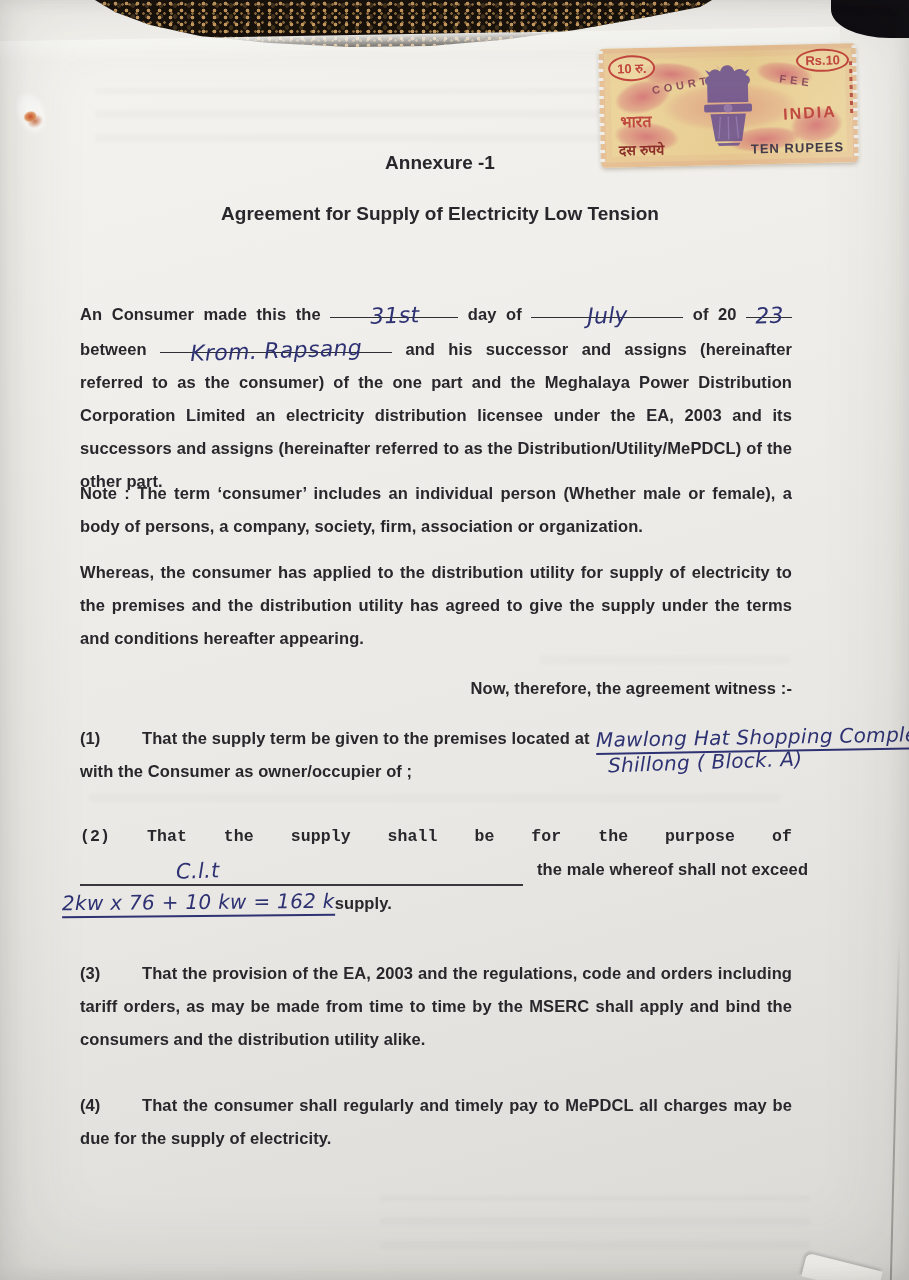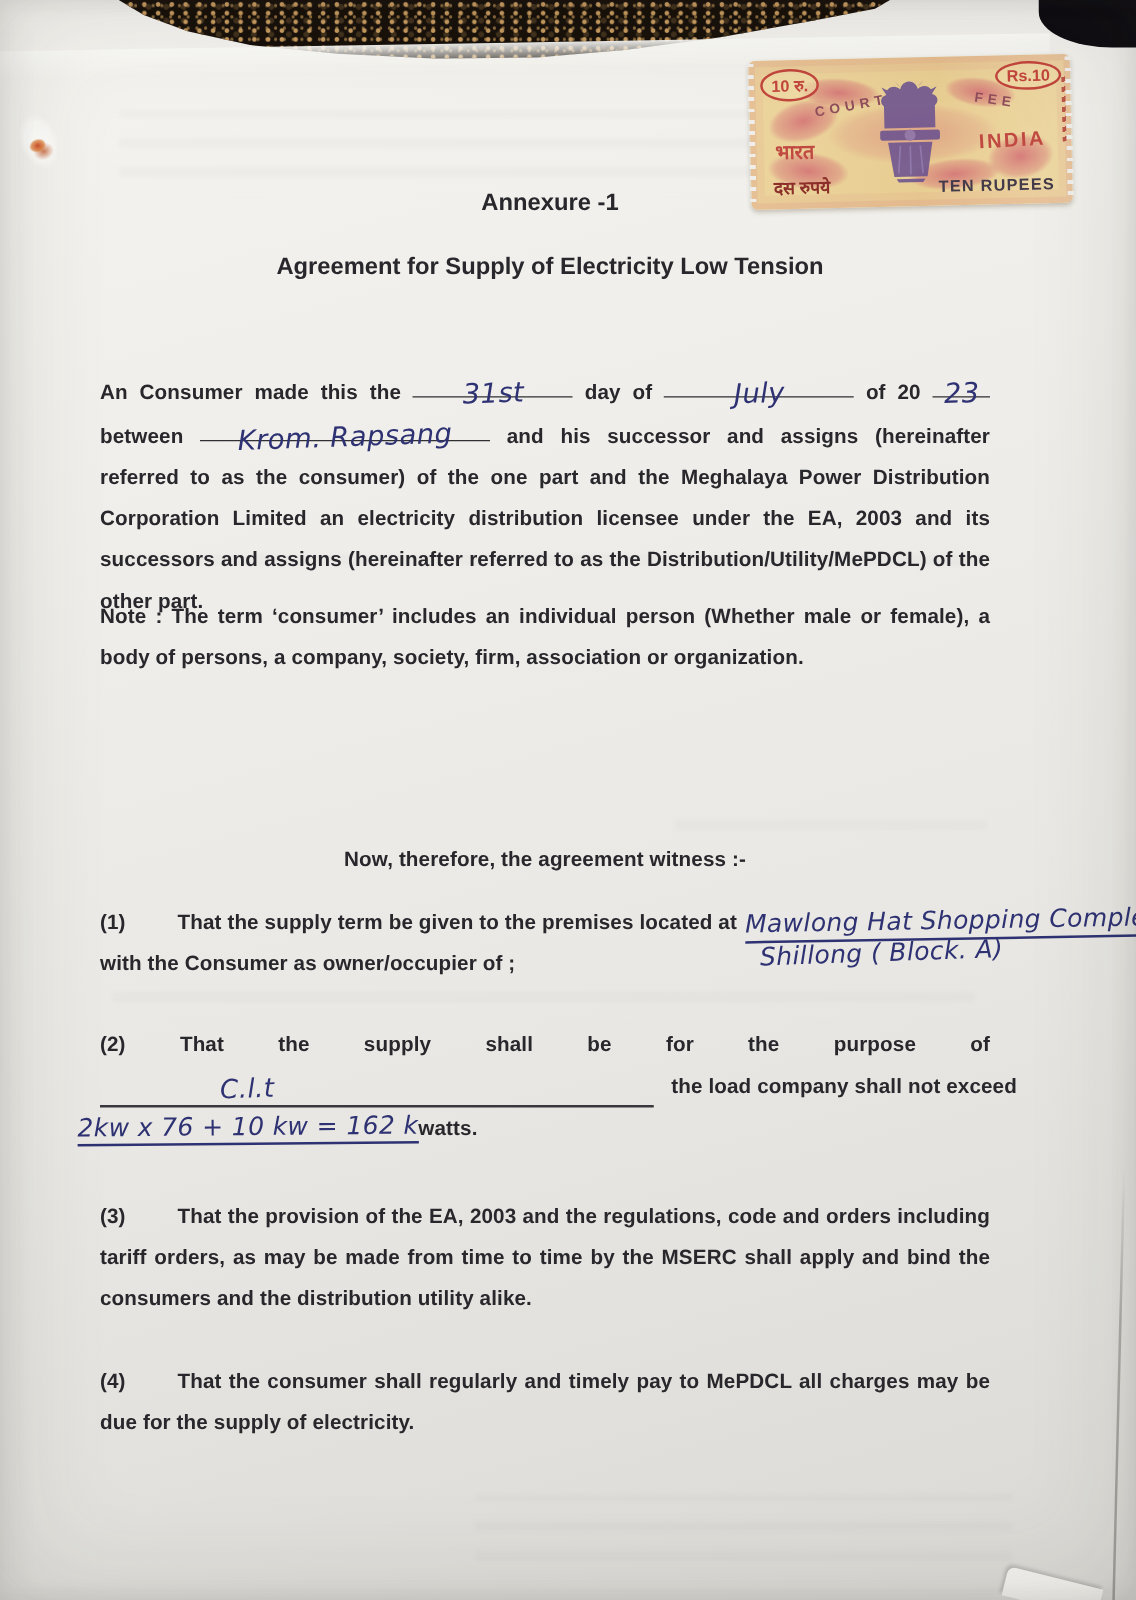--- a/index.html
+++ b/index.html
@@ -100,40 +100,40 @@
 
   
   .doc-text{ color:#28272c; font-weight:bold; font-size:16.5px; line-height:33px; letter-spacing:.1px; }
   .title{ position:absolute; left:0; width:880px; text-align:center; color:#28272c; font-weight:bold; font-size:19px; }
   .t1{ top:152px; }
   .t2{ top:203px; }
   .block{ position:absolute; left:80px; width:712px; text-align:justify; }
   .p1{ top:296px; }
   .note{ top:477px; }
   .whereas{ top:556px; }
-  .witness{ top:672px; text-align:center; }
+  .witness{ top:672px; text-align:right; }
   .clause1{ top:722px; width:829px; text-align:left; }
   .clause2{ top:820px; }
   .clause3{ top:957px; }
   .clause4{ top:1089px; }
   .cnum{ display:inline-block; width:62px; }
   .nowrap{ white-space:nowrap; }
 
   .blank{ display:inline-block; border-bottom:1.5px solid #2f2f34; text-align:center; vertical-align:baseline; height:22px; }
   .w-day{ width:128px; } .w-month{ width:152px; } .w-year{ width:46px; } .w-name{ width:232px; }
 
   .hw{
     font-family:"DejaVu Sans", sans-serif; font-style:italic; font-weight:normal;
     color:#2e3273; letter-spacing:.3px; white-space:nowrap;
   }
   .hw-lg{ font-size:22px; } .hw-md{ font-size:20px; }
   .blank .hw{ display:inline-block; transform:rotate(-2deg) translateY(3px); }
   .hw-inline{ display:inline-block; border-bottom:2px solid #2e3273; margin-left:6px; transform:rotate(-1deg); line-height:24px; }
   .premises2{ position:absolute; left:528px; top:24px; transform:rotate(-2deg); font-size:20px; }
-  .c2-line1{ text-align:justify; text-align-last:justify; }
+  .c2-line1{ text-align:justify; text-align-last:justify;font-family:Liberation Mono, monospace; }
   .c2-line2{ display:flex; align-items:flex-end; margin-top:0; }
   .blank-long{ flex:0 0 443px; border-bottom:2px solid #38383e; position:relative; height:30px; }
   .blank-long .hw{ position:absolute; left:96px; bottom:-4px; font-size:21px; transform:rotate(-2deg); }
   .c2-mid{ margin-left:14px; white-space:nowrap; }
   .c2-line3{ margin-left:-18px; margin-top:1px; white-space:nowrap; }
   .hw-load{ display:inline-block; border-bottom:2px solid #2e3273; font-size:20px; transform:rotate(-.5deg); line-height:26px; }
 </style>
 </head>
 <body>
 
@@ -198,43 +198,44 @@
     <span class="blank w-month"><span class="hw hw-lg">July</span></span>
     <span>of 20</span>
     <span class="blank w-year"><span class="hw hw-lg">23</span></span>
     <span>between</span>
     <span class="blank w-name"><span class="hw hw-lg">Krom. Rapsang</span></span>
     <span>and his successor and assigns (hereinafter referred to as the consumer) of the one part and the Meghalaya Power Distribution Corporation Limited an electricity distribution licensee under the EA, 2003 and its successors and assigns (hereinafter referred to as the Distribution/Utility/MePDCL) of the other part.</span>
   </div>
 
   <div class="block doc-text note">Note : The term ‘consumer’ includes an individual person (Whether male or female), a body of persons, a company, society, firm, association or organization.</div>
 
+  <div class="block doc-text whereas">Whereas, the consumer has applied to the distribution utility for supply of electricity to the premises and the distribution utility has agreed to give the supply under the terms and conditions hereafter appearing.</div>
 
   <div class="block doc-text witness">Now, therefore, the agreement witness :-</div>
 
   <div class="block doc-text clause1" style="position:absolute;">
     <div class="nowrap">
       <span class="cnum">(1)</span><span>That the supply term be given to the premises located at</span><span class="hw-inline"><span class="hw hw-md">Mawlong Hat Shopping Complex</span></span>
     </div>
     <span class="hw premises2">Shillong ( Block. A)</span>
     <div>with the Consumer as owner/occupier of ;</div>
   </div>
 
   <div class="block doc-text clause2">
     <div class="c2-line1">
       <span>(2)</span> <span>That the supply shall be for the purpose of</span>
     </div>
     <div class="c2-line2">
       <span class="blank-long">
           <span class="hw">C.l.t</span>
         </span>
-      <span class="c2-mid">the load company shall not exceed</span>
+      <span class="c2-mid">the male whereof shall not exceed</span>
     </div>
     <div class="c2-line3">
-      <span class="hw hw-load">2kw x 76 + 10 kw = 162 k</span><span>watts.</span>
+      <span class="hw hw-load">2kw x 76 + 10 kw = 162 k</span><span>supply.</span>
     </div>
   </div>
 
   <div class="block doc-text clause3">
     <span class="cnum">(3)</span><span>That the provision of the EA, 2003 and the regulations, code and orders including tariff orders, as may be made from time to time by the MSERC shall apply and bind the consumers and the distribution utility alike.</span>
   </div>
 
   <div class="block doc-text clause4">
     <span class="cnum">(4)</span><span>That the consumer shall regularly and timely pay to MePDCL all charges may be due for the supply of electricity.</span>
   </div>

